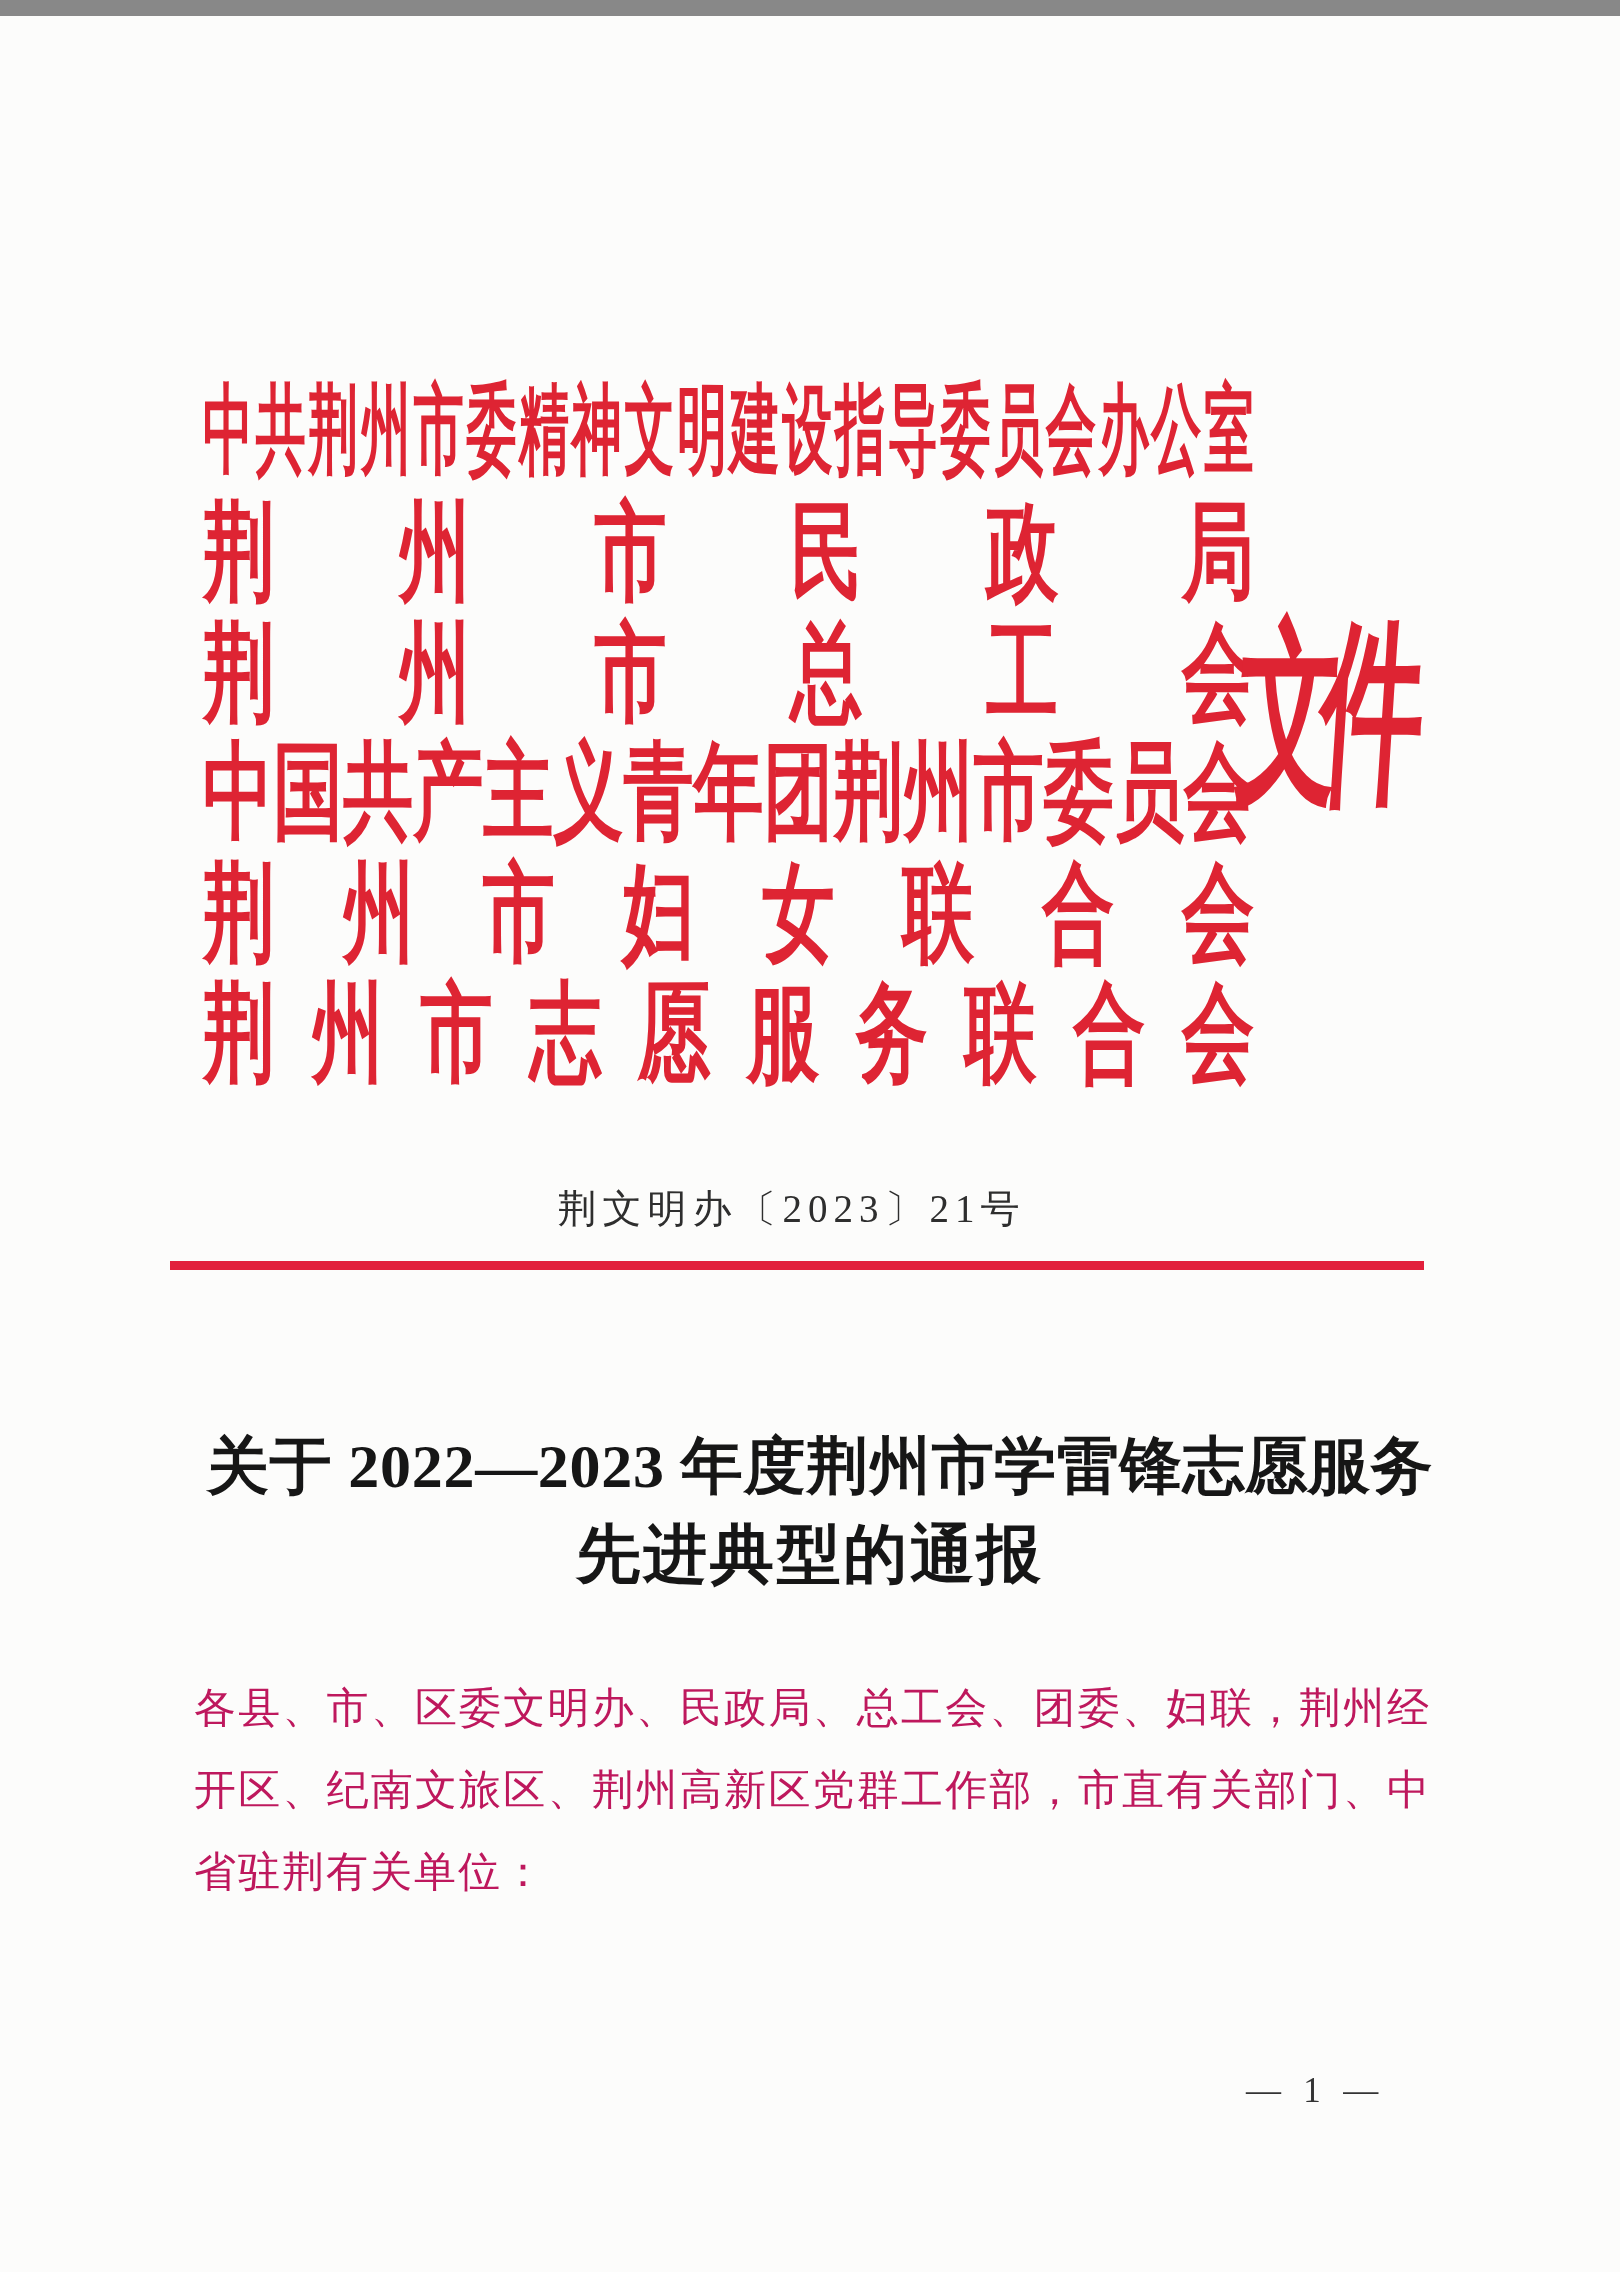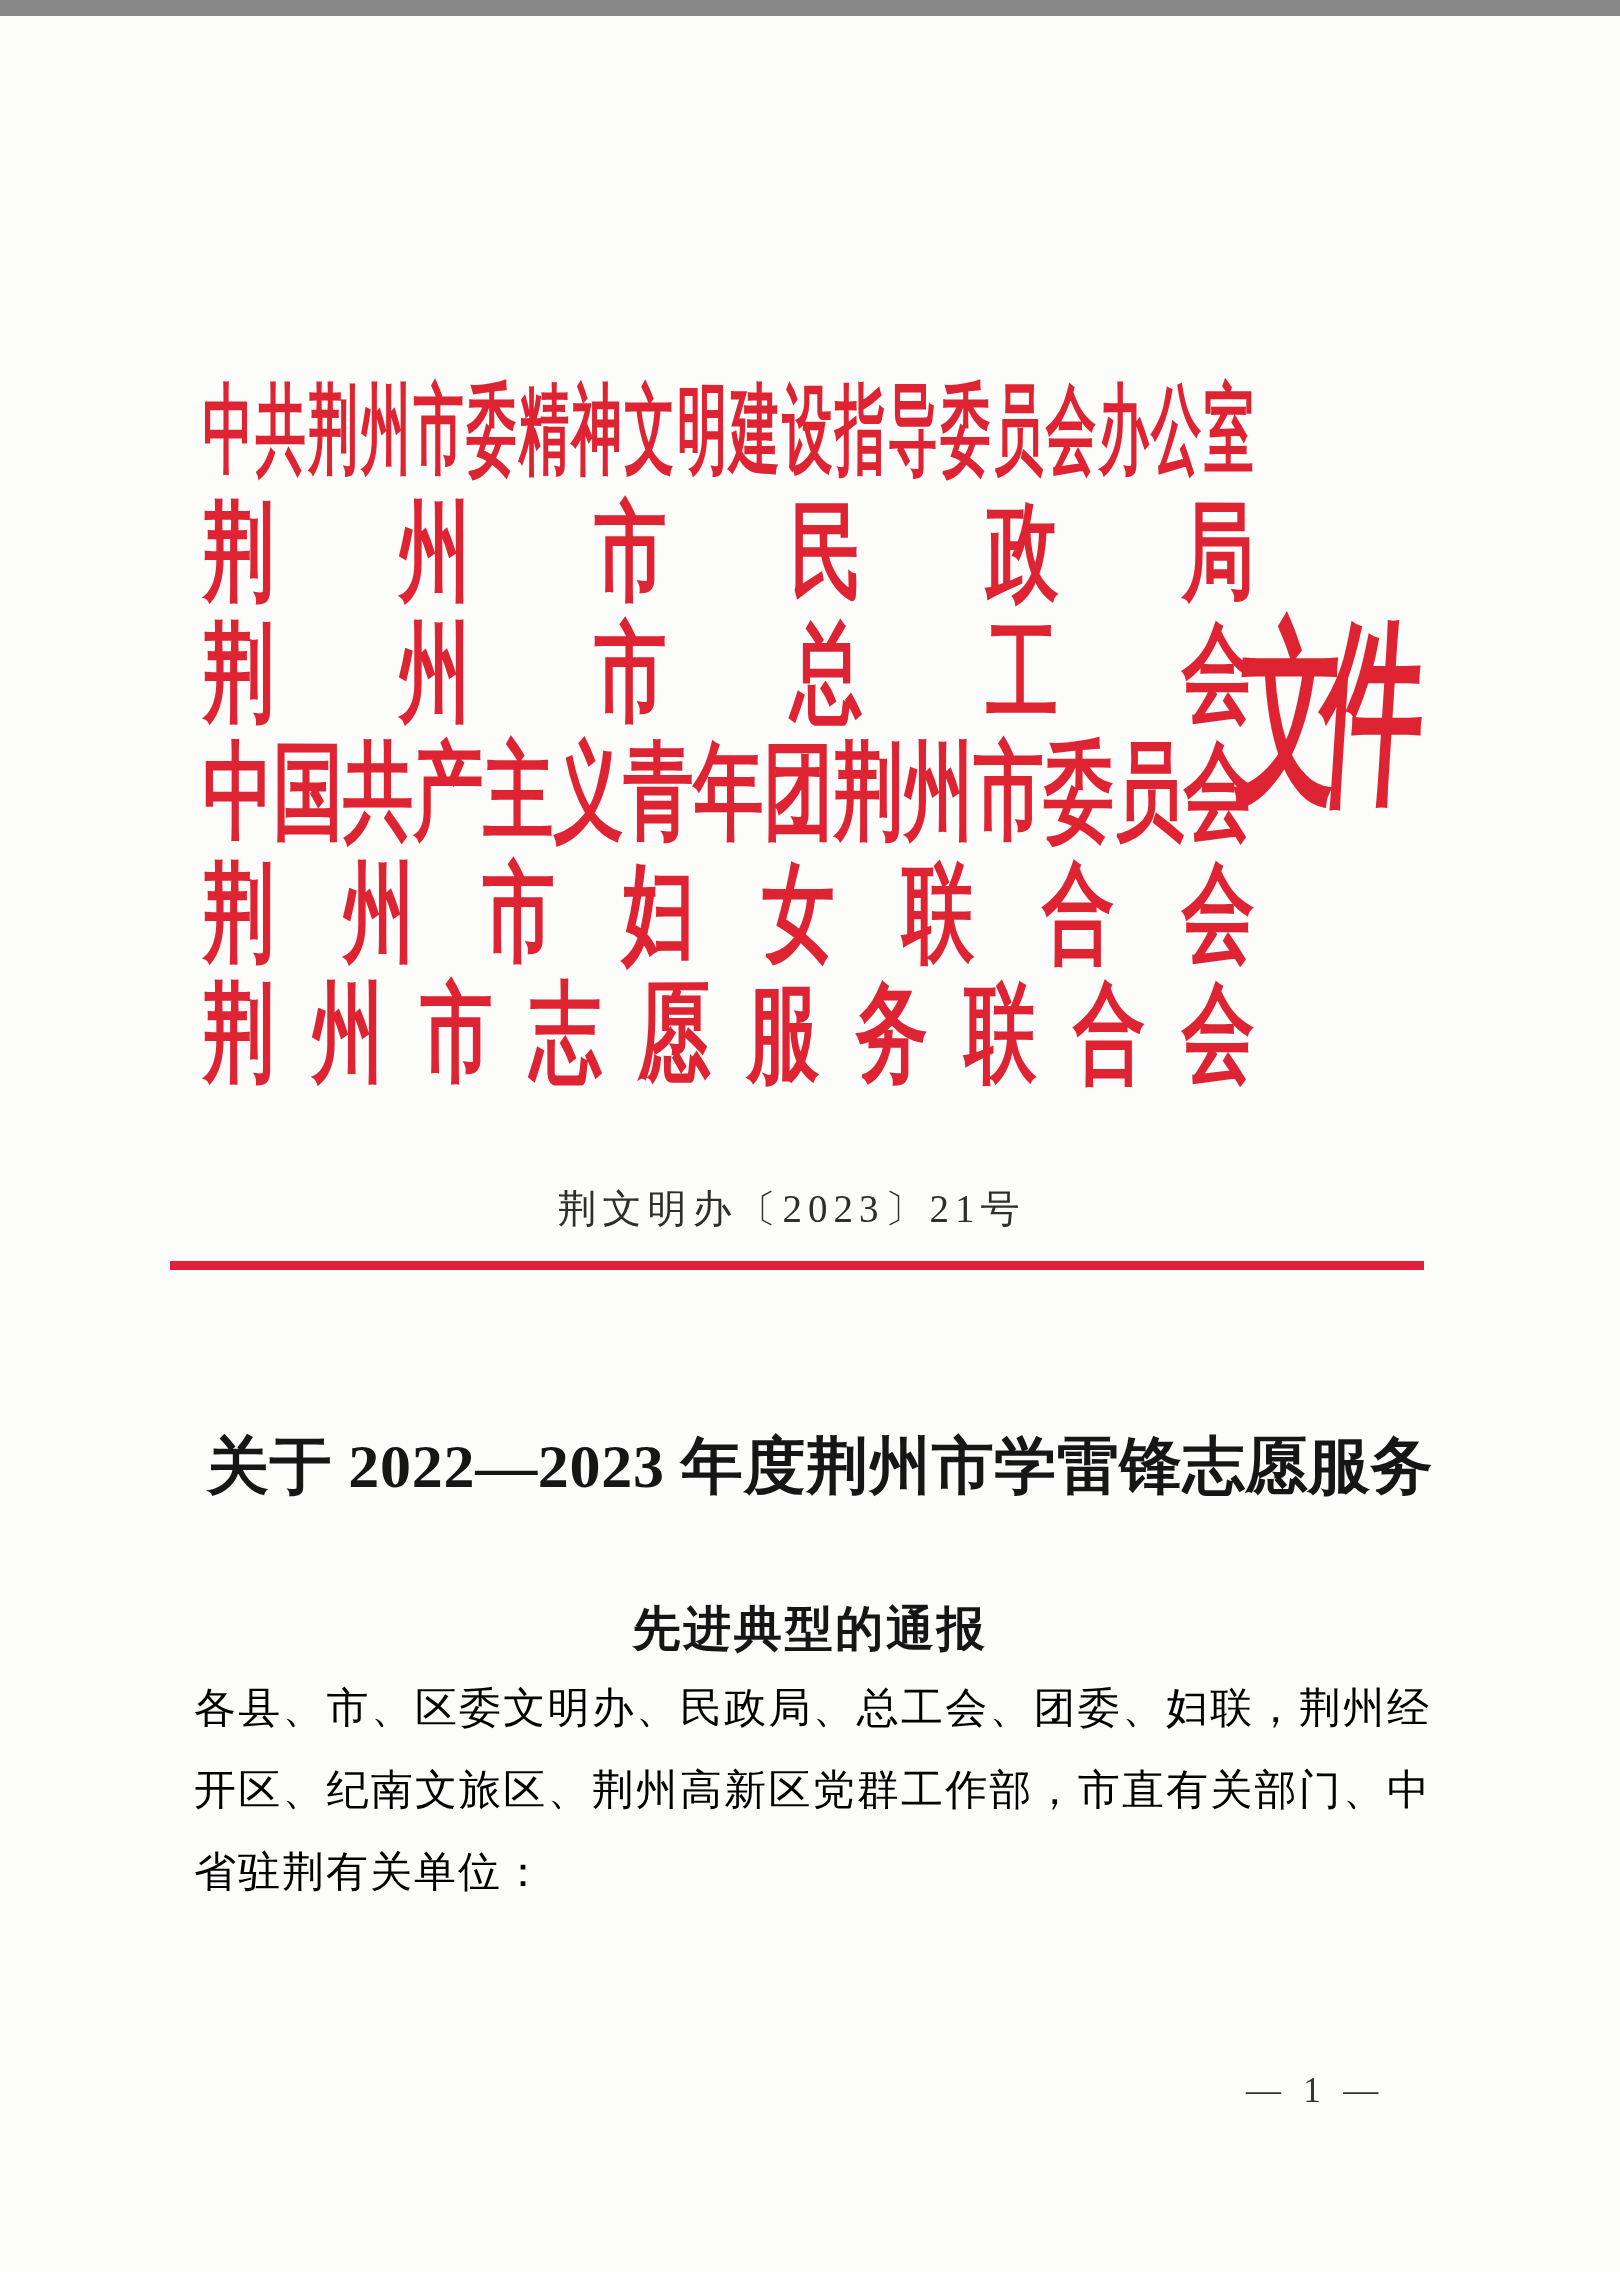--- a/index.html
+++ b/index.html
@@ -76,32 +76,32 @@
   .title-line {
     position: absolute;
     left: 0;
     width: 1620px;
     text-align: center;
     font-weight: 700;
     color: #161616;
     line-height: 1.1;
   }
   .title-line-1 { top: 1416px; font-size: 62px; letter-spacing: 0.7px; padding-left: 10px; }
-  .title-line-2 { top: 1587px; font-size: 48px; letter-spacing: 2.7px; }
+  .title-line-2 { top: 1504px; font-size: 64px; letter-spacing: 2.7px; }
 
   
   .body-text {
     position: absolute;
     left: 194px;
     top: 1651px;
     width: 1237px;
     font-size: 42px;
     letter-spacing: 2px;
     line-height: 82px;
-    color: #000000;
+    color: #be185d;
     text-align: justify;
   }
   .body-text p { margin: 0; }
   .body-text p.indent { text-indent: 2em; }
 
   
   .page-num {
     position: absolute;
     left: 1246px;
     top: 2055px;

